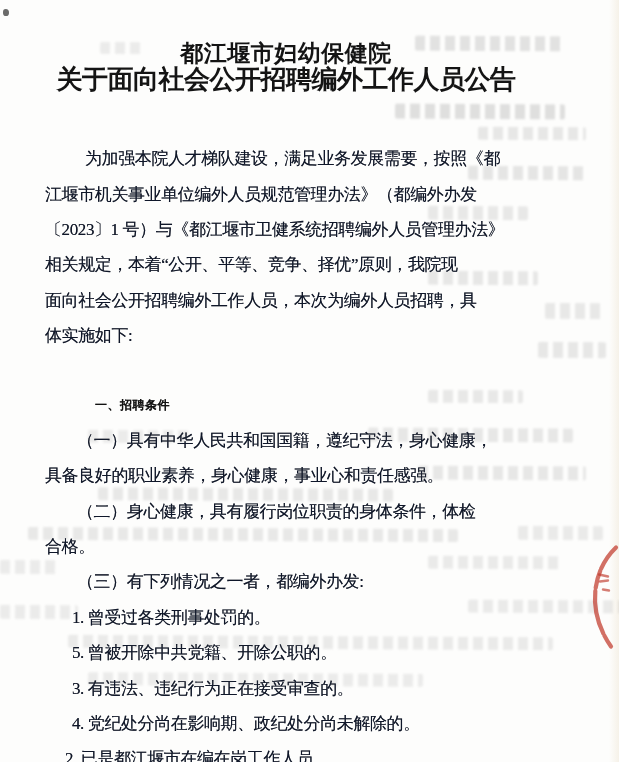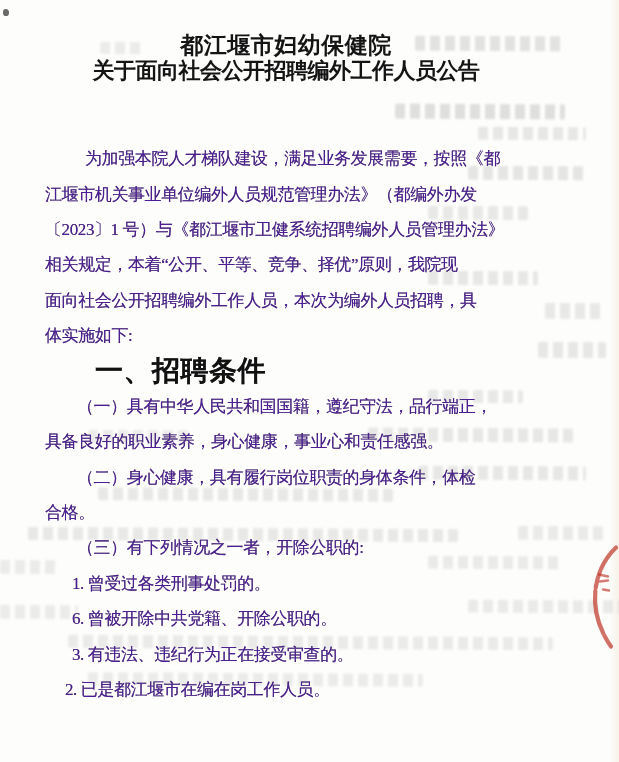--- a/index.html
+++ b/index.html
@@ -23,41 +23,41 @@
     position:absolute;left:3px;top:9px;width:6px;height:7px;
     background:#3a3a3a;border-radius:45% 55% 50% 50%;opacity:.75;
   }
   .title{
     position:absolute;left:45px;width:482px;
     text-align:center;
     font-family:"Liberation Sans", sans-serif;
     font-weight:bold;color:#141414;
     white-space:pre;
   }
-  .title.t1{top:30px;font-size:23px;letter-spacing:.5px;}
-  .title.t2{top:56px;font-size:22px;letter-spacing:-.5px;}
+  .title.t1{top:38px;font-size:23px;letter-spacing:.5px;}
+  .title.t2{top:62px;font-size:26px;letter-spacing:-.5px;}
   .lines{
     position:absolute;left:45px;top:141px;width:500px;
   }
   .line{
     height:35.4px;
     display:flex;align-items:center;
     font-size:17px;letter-spacing:-.4px;
-    color:#4c1d95;
+    color:#0f172a;
     white-space:pre;
     text-shadow:0 0 .5px rgba(30,30,30,.65);
   }
   .line.first{padding-left:40px;}
   .line.item{padding-left:32px;}
   .line.num{padding-left:27px;}
   .line.num5{padding-left:20px;}
   .line.heading{
     padding-left:50px;
     font-family:Liberation Mono, monospace;
-    font-weight:bold;font-size:28px;letter-spacing:.5px;color:#111;
+    font-weight:bold;font-size:12px;letter-spacing:.5px;color:#111;margin-top:34px;
   }
   
   .bl{
     position:absolute;
     background:repeating-linear-gradient(90deg, #5a5a5a 0 10px, rgba(0,0,0,0) 10px 15px);
     filter:blur(1.3px);
     transform:rotate(.3deg);
     border-radius:2px;
     pointer-events:none;
   }
@@ -77,28 +77,29 @@
   <div class="title t2">关于面向社会公开招聘编外工作人员公告</div>
 
   <div class="lines">
     <div class="line first">为加强本院人才梯队建设，满足业务发展需要，按照《都</div>
     <div class="line">江堰市机关事业单位编外人员规范管理办法》（都编外办发</div>
     <div class="line">〔2023〕1 号）与《都江堰市卫健系统招聘编外人员管理办法》</div>
     <div class="line">相关规定，本着“公开、平等、竞争、择优”原则，我院现</div>
     <div class="line">面向社会公开招聘编外工作人员，本次为编外人员招聘，具</div>
     <div class="line">体实施如下:</div>
     <div class="line heading">一、招聘条件</div>
-    <div class="line item">（一）具有中华人民共和国国籍，遵纪守法，品行端正，</div>
+    <div class="line item">（一）具有中华人民共和国国籍，遵纪守法，身心健康，</div>
     <div class="line">具备良好的职业素养，身心健康，事业心和责任感强。</div>
     <div class="line item">（二）身心健康，具有履行岗位职责的身体条件，体检</div>
     <div class="line">合格。</div>
-    <div class="line item">（三）有下列情况之一者，开除公职的:</div>
+    <div class="line item">（三）有下列情况之一者，都编外办发:</div>
     <div class="line num">1. 曾受过各类刑事处罚的。</div>
-    <div class="line num">6. 曾被开除中共党籍、开除公职的。</div>
+    <div class="line num">5. 曾被开除中共党籍、开除公职的。</div>
     <div class="line num">3. 有违法、违纪行为正在接受审查的。</div>
+    <div class="line num">4. 党纪处分尚在影响期、政纪处分尚未解除的。</div>
     <div class="line num5">2. 已是都江堰市在编在岗工作人员。</div>
   </div>
 
   <div class="bl" style="left:415px;top:36px;width:150px;height:15px;opacity:.16;"></div>
   <div class="bl" style="left:100px;top:42px;width:45px;height:12px;opacity:.10;"></div>
   <div class="bl" style="left:395px;top:104px;width:170px;height:15px;opacity:.18;"></div>
   <div class="bl" style="left:478px;top:127px;width:108px;height:13px;opacity:.13;"></div>
   <div class="bl" style="left:468px;top:166px;width:118px;height:14px;opacity:.14;"></div>
   <div class="bl" style="left:428px;top:206px;width:100px;height:14px;opacity:.12;"></div>
   <div class="bl" style="left:428px;top:271px;width:110px;height:14px;opacity:.13;"></div>

